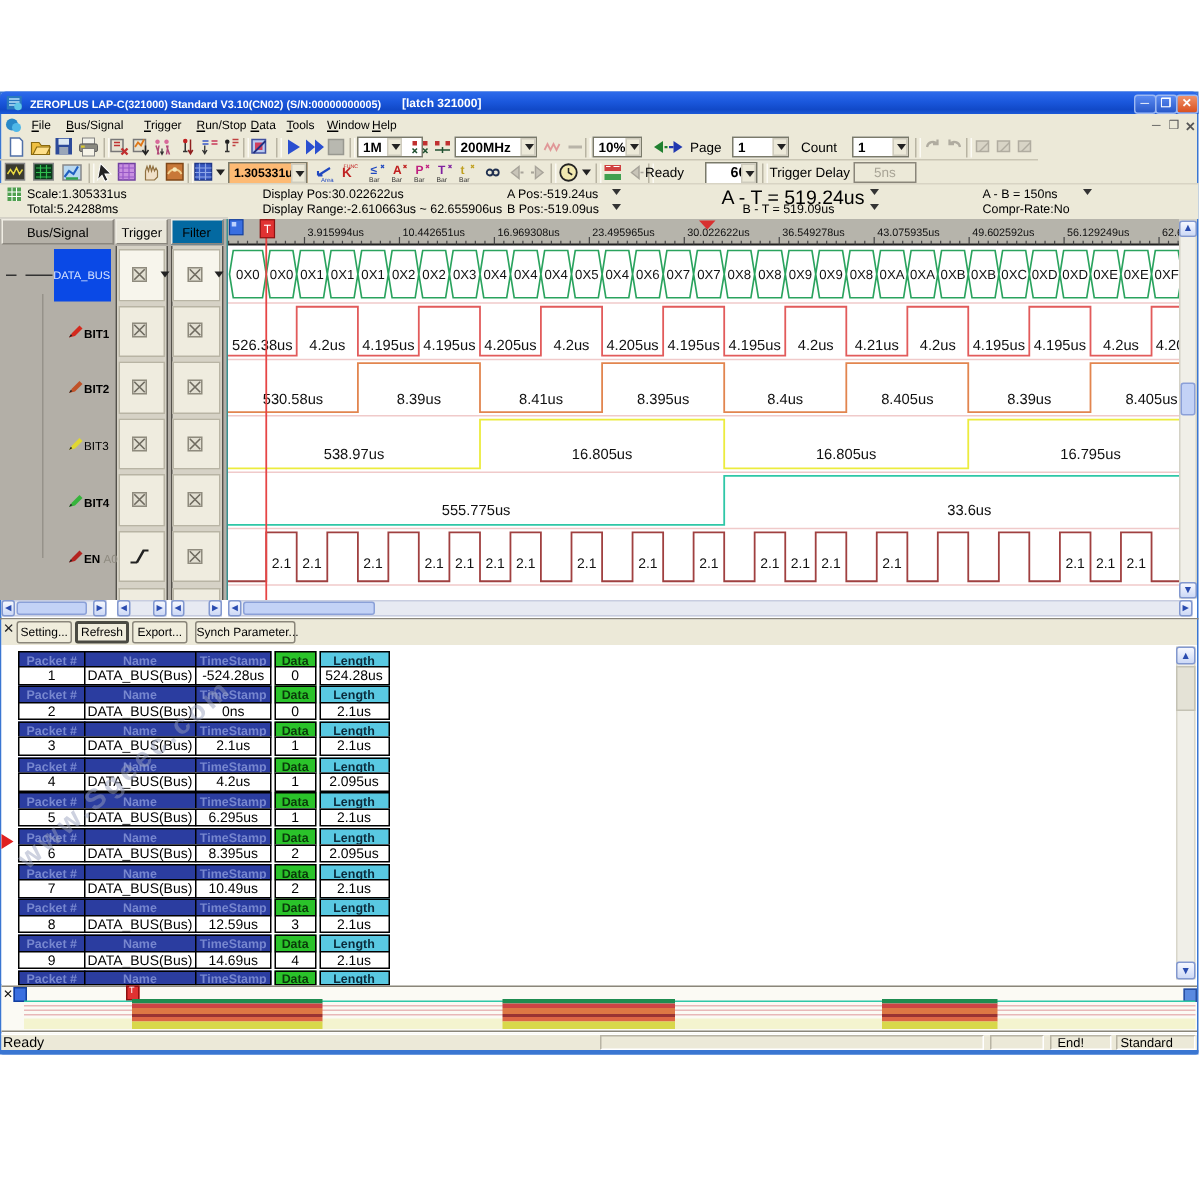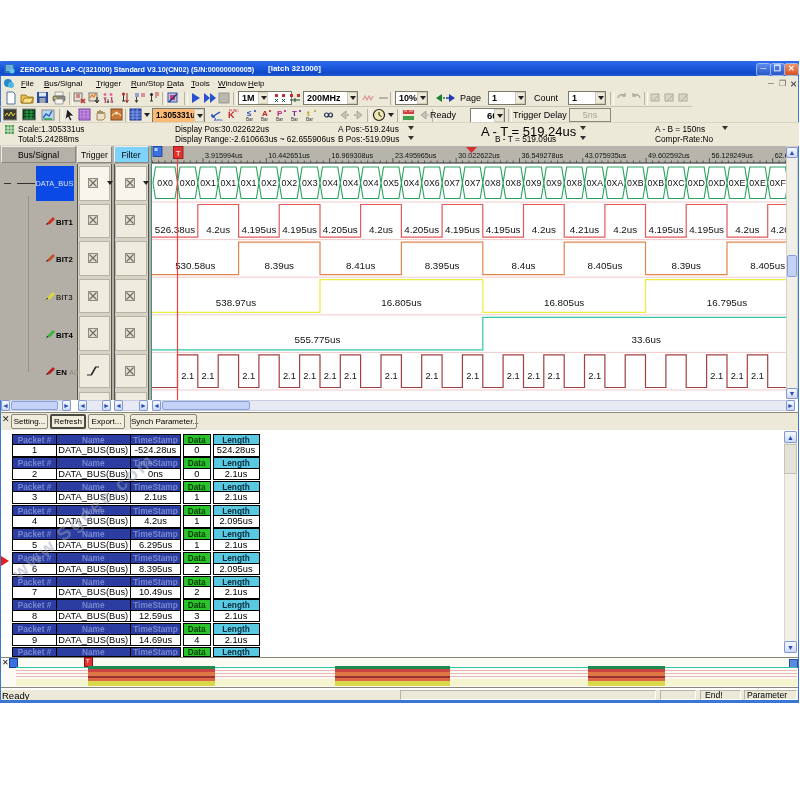--- a/index.html
+++ b/index.html
@@ -88,21 +88,21 @@
     <svg class="ab" style="left:189px;top:91px" width="14" height="14">
       <path d="M3 2 l8 5 -8 5 z" fill="#2a4fd0"></path>
     </svg>
     <svg class="ab" style="left:202px;top:91px" width="14" height="14">
       <path d="M2 2 l6 5 -6 5 z M8 2 l6 5 -6 5 z" fill="#2a4fd0"></path>
     </svg>
     <svg class="ab" style="left:217px;top:91px" width="14" height="14">
       <rect x="2" y="2" width="10" height="10" fill="#b8b8b0" stroke="#989890"></rect>
     </svg>
     <div class="ab" style="left:233px;top:92px;width:2px;height:13px;border-left:1px solid #b8b4a2;border-right:1px solid #fbfaf4"></div>
-    <div class="ab" style="left:238px;top:91px;width:54px;height:14px;background:#fff;border:1px solid #7a7a6a;box-sizing:border-box;font-size:9px;font-weight:bold;color:#000;line-height:12px;padding-left:3px">1M</div>
+    <div class="ab" style="left:238px;top:91px;width:44px;height:14px;background:#fff;border:1px solid #7a7a6a;box-sizing:border-box;font-size:9px;font-weight:bold;color:#000;line-height:12px;padding-left:3px">1M</div>
     <div class="ab" style="left:258px;top:92px;width:10px;height:12px;background:#ece9d8;border:1px solid #cfccbe;box-sizing:border-box"></div>
     <div class="ab" style="left:260.5px;top:96.0px;width:0;height:0;border-left:3.5px solid transparent;border-right:3.5px solid transparent;border-top:4.5px solid #222"></div>
     <svg class="ab" style="left:273px;top:91px" width="14" height="14">
       <path d="M2 3 h3 v3 h-3z M9 3 h3 v3 h-3z" fill="#c03030"></path>
       <path d="M2 8 l3 3 M5 8 l-3 3 M9 8 l3 3 m0-3 l-3 3" stroke="#205030" stroke-width="1"></path>
     </svg>
     <svg class="ab" style="left:288px;top:91px" width="14" height="14">
       <path d="M2 3 h3 v3 h-3z M9 3 h3 v3 h-3z" fill="#c03030"></path>
       <path d="M2 9 h10 m-5-2 v4" stroke="#205030" stroke-width="1"></path>
     </svg>
@@ -279,21 +279,21 @@
     <div class="ab" style="left:481px;top:123.5px;font-size:13px;color:#000;white-space:nowrap">A - T = 519.24us</div>
     <div class="ab" style="left:495px;top:133.5px;font-size:8.3px;color:#000;white-space:nowrap">B - T = 519.09us</div>
     <div class="ab" style="left:580px;top:126px;width:0;height:0;border-left:3.5px solid transparent;border-right:3.5px solid transparent;border-top:4.5px solid #333"></div>
     <div class="ab" style="left:580px;top:136px;width:0;height:0;border-left:3.5px solid transparent;border-right:3.5px solid transparent;border-top:4.5px solid #333"></div>
     <div class="ab" style="left:655px;top:123.5px;font-size:8.3px;color:#000;white-space:nowrap">A - B = 150ns</div>
     <div class="ab" style="left:655px;top:133.5px;font-size:8.3px;color:#000;white-space:nowrap">Compr-Rate:No</div>
     <div class="ab" style="left:722px;top:126px;width:0;height:0;border-left:3.5px solid transparent;border-right:3.5px solid transparent;border-top:4.5px solid #333"></div>
     <div class="ab" style="left:0px;top:145px;width:152px;height:19px;background:#b3afa7;border-top:1px solid #d8d5cc"></div>
     <div class="ab" style="left:1px;top:146px;width:75px;height:17px;background:#b5b1a8;border:1px solid #8a867e;border-top-color:#f0ede4;border-left-color:#f0ede4;box-sizing:border-box;font-size:8.6px;color:#000;text-align:center;line-height:16px">Bus/Signal</div>
     <div class="ab" style="left:77px;top:146px;width:35px;height:17px;background:#e9e6d9;border:1px solid #8a867e;border-top-color:#f0ede4;border-left-color:#f0ede4;box-sizing:border-box;font-size:8.6px;color:#000;text-align:center;line-height:16px">Trigger</div>
-    <div class="ab" style="left:113.5px;top:146px;width:35px;height:17px;background:#7dd3fc;border:1px solid #8a867e;border-top-color:#f0ede4;border-left-color:#f0ede4;box-sizing:border-box;font-size:8.6px;color:#000;text-align:center;line-height:16px">Filter</div>
+    <div class="ab" style="left:113.5px;top:146px;width:35px;height:17px;background:#0369a1;border:1px solid #8a867e;border-top-color:#f0ede4;border-left-color:#f0ede4;box-sizing:border-box;font-size:8.6px;color:#000;text-align:center;line-height:16px">Filter</div>
     <div class="ab" style="left:0px;top:164px;width:152px;height:236px;background:#b3afa7"></div>
     <div class="ab" style="left:77.0px;top:164px;width:35px;height:236px;background:#d6d2c6;border-left:1px solid #55524c;border-right:1px solid #55524c;box-sizing:border-box"></div>
     <div class="ab" style="left:113.5px;top:164px;width:35px;height:236px;background:#d6d2c6;border-left:1px solid #55524c;border-right:1px solid #55524c;box-sizing:border-box"></div>
     <div class="ab" style="left:78.5px;top:165.5px;width:31.5px;height:35.0px;background:#f7f5ec;border:1px solid #b8b4a4;box-sizing:border-box"></div>
     <div class="ab" style="left:88.0px;top:177.5px;width:10px;height:10px;background:#e2dfd2;border:1px solid #8f8b7e;box-sizing:border-box"></div>
     <svg class="ab" style="left:88.0px;top:177.5px" width="10" height="10">
       <path d="M1.5 1.5 L8.5 8.5 M8.5 1.5 L1.5 8.5" stroke="#6f6b60" stroke-width="1.1"></path>
     </svg>
     <div class="ab" style="left:115.0px;top:165.5px;width:31.5px;height:35.0px;background:#f7f5ec;border:1px solid #b8b4a4;box-sizing:border-box"></div>
     <div class="ab" style="left:124.5px;top:177.5px;width:10px;height:10px;background:#e2dfd2;border:1px solid #8f8b7e;box-sizing:border-box"></div>
@@ -644,14 +644,14 @@
     <div class="ab" style="left:588px;top:669px;width:77px;height:3px;background:#cc4444"></div>
     <div class="ab" style="left:588px;top:672px;width:77px;height:3.5px;background:#dd7744"></div>
     <div class="ab" style="left:588px;top:675.5px;width:77px;height:2.5px;background:#993333"></div>
     <div class="ab" style="left:588px;top:678px;width:77px;height:3px;background:#dd6644"></div>
     <div class="ab" style="left:588px;top:681px;width:77px;height:5px;background:#d8d84a"></div>
     <div class="ab" style="left:1px;top:688.5px;width:797px;height:11.5px;background:#ece9d8;border-top:1px solid #fff"></div>
     <div class="ab" style="left:2px;top:690px;font-size:9.5px;color:#000">Ready</div>
     <div class="ab" style="left:400px;top:690px;width:256px;height:9.5px;border:1px solid #b8b4a4;border-bottom-color:#fff;border-right-color:#fff;box-sizing:border-box"></div>
     <div class="ab" style="left:660px;top:690px;width:36px;height:9.5px;border:1px solid #b8b4a4;border-bottom-color:#fff;border-right-color:#fff;box-sizing:border-box"></div>
     <div class="ab" style="left:700px;top:690px;width:41px;height:9.5px;border:1px solid #b8b4a4;border-bottom-color:#fff;border-right-color:#fff;box-sizing:border-box;font-size:8.6px;line-height:8px;padding-left:4px">End!</div>
-    <div class="ab" style="left:744px;top:690px;width:53px;height:9.5px;border:1px solid #b8b4a4;border-bottom-color:#fff;border-right-color:#fff;box-sizing:border-box;font-size:8.6px;line-height:8px;padding-left:2px">Parameter</div>
+    <div class="ab" style="left:744px;top:690px;width:53px;height:9.5px;border:1px solid #b8b4a4;border-bottom-color:#fff;border-right-color:#fff;box-sizing:border-box;font-size:8.6px;line-height:8px;padding-left:2px">Standard</div>
     <div class="ab" style="left:0px;top:700px;width:799px;height:3px;background:#3a76d2;border-radius:0 0 2px 2px"></div>
   </div>
 </body></html>

